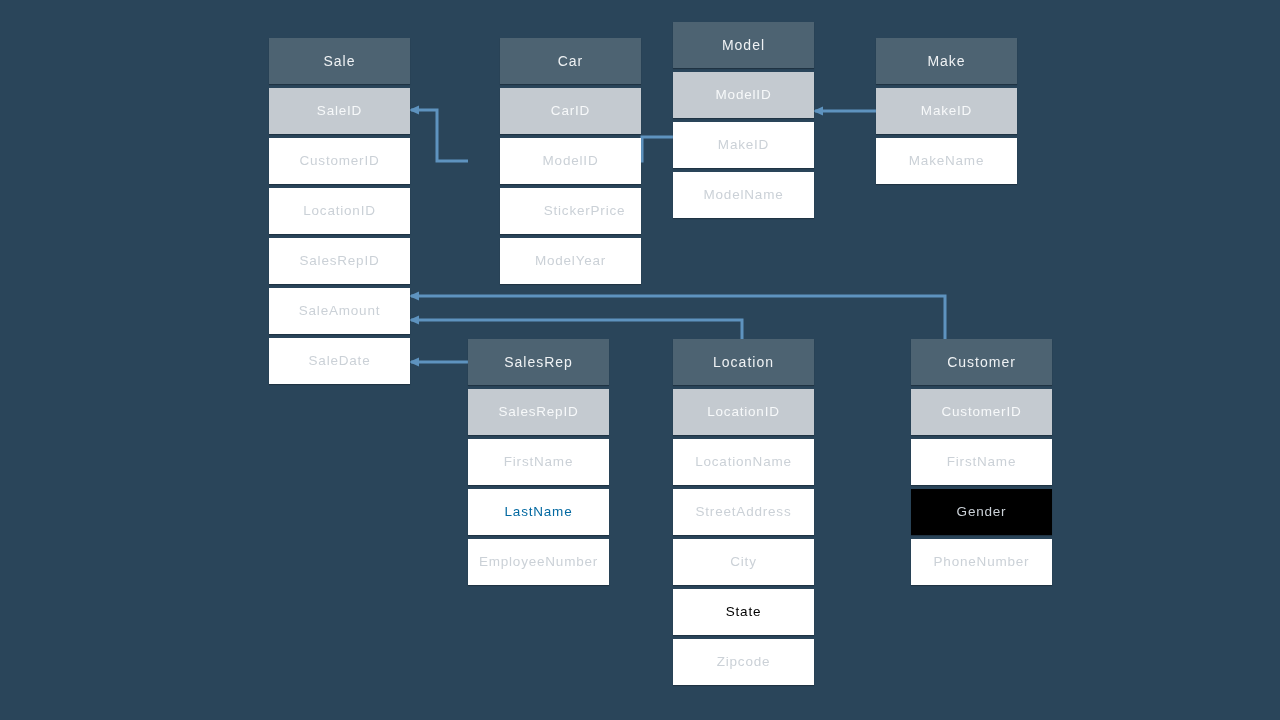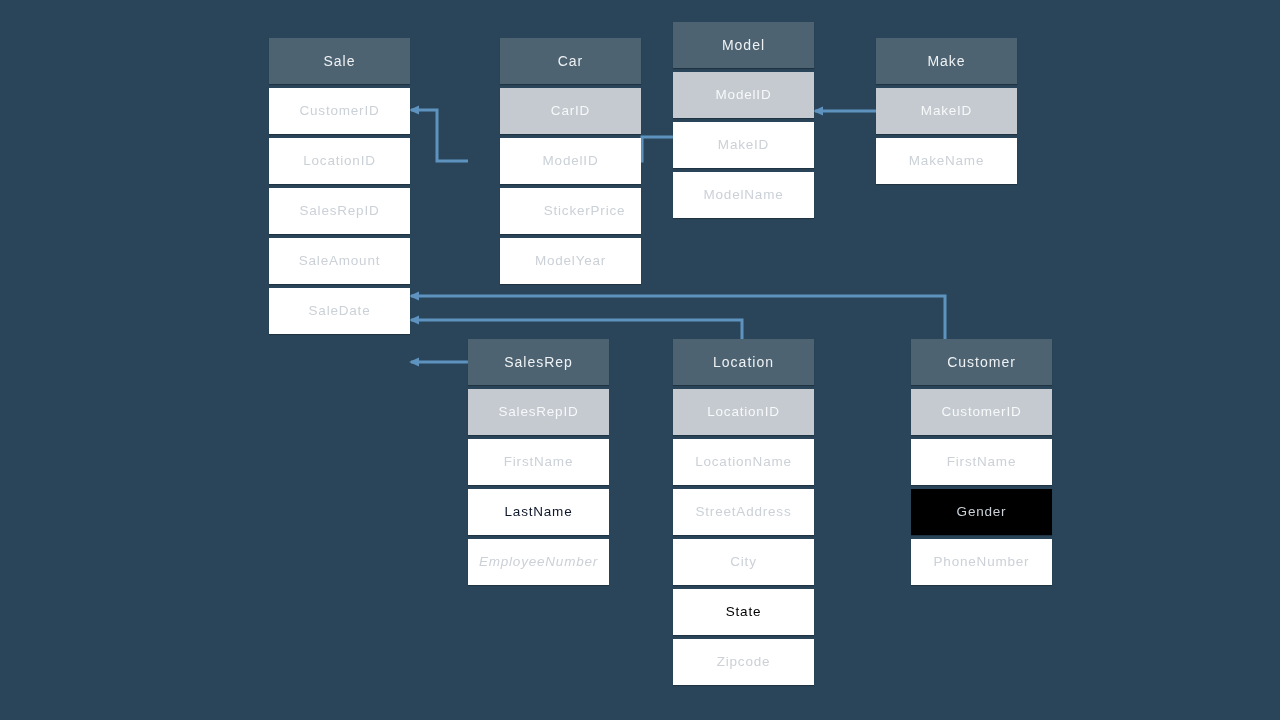--- a/index.html
+++ b/index.html
@@ -59,20 +59,21 @@
       <polygon points="813,111 823,106.5 823,115.5" fill="#5E93BF"></polygon>
       <path d="M411 296 H945 V339" fill="none" stroke="#5E93BF" stroke-width="3"></path>
       <polygon points="409,296 419,291.5 419,300.5" fill="#5E93BF"></polygon>
       <path d="M411 320 H742 V339" fill="none" stroke="#5E93BF" stroke-width="3"></path>
       <polygon points="409,320 419,315.5 419,324.5" fill="#5E93BF"></polygon>
       <path d="M411 362 H468" fill="none" stroke="#5E93BF" stroke-width="3"></path>
       <polygon points="409,362 419,357.5 419,366.5" fill="#5E93BF"></polygon>
     </svg>
     <div class="db-table" style="left: 269px; top: 38px; width: 141px;">
       <div class="t-header" style="background: rgb(77, 99, 114); color: rgb(239, 242, 244);">Sale</div>
+      <div class="t-row pk" style="background: rgb(196, 202, 208); color: rgb(247, 249, 250);">SaleID</div>
       <div class="t-row" style="background: rgb(255, 255, 255); color: rgb(203, 209, 215);">CustomerID</div>
       <div class="t-row" style="background: rgb(255, 255, 255); color: rgb(203, 209, 215);">LocationID</div>
       <div class="t-row" style="background: rgb(255, 255, 255); color: rgb(203, 209, 215);">SalesRepID</div>
       <div class="t-row" style="background: rgb(255, 255, 255); color: rgb(203, 209, 215);">SaleAmount</div>
       <div class="t-row" style="background: rgb(255, 255, 255); color: rgb(203, 209, 215);">SaleDate</div>
     </div>
     <div class="db-table" style="left: 468px; top: 38px; width: 141px; margin-left: 32px;">
       <div class="t-header" style="background: rgb(77, 99, 114); color: rgb(239, 242, 244);">Car</div>
       <div class="t-row pk" style="background: rgb(196, 202, 208); color: rgb(247, 249, 250);">CarID</div>
       <div class="t-row" style="background: rgb(255, 255, 255); color: rgb(203, 209, 215);">ModelID</div>
@@ -87,22 +88,22 @@
     </div>
     <div class="db-table" style="left: 876px; top: 38px; width: 141px;">
       <div class="t-header" style="background: rgb(77, 99, 114); color: rgb(239, 242, 244);">Make</div>
       <div class="t-row pk" style="background: rgb(196, 202, 208); color: rgb(247, 249, 250);">MakeID</div>
       <div class="t-row" style="background: rgb(255, 255, 255); color: rgb(203, 209, 215);">MakeName</div>
     </div>
     <div class="db-table" style="left: 468px; top: 339px; width: 141px;">
       <div class="t-header" style="background: rgb(77, 99, 114); color: rgb(239, 242, 244);">SalesRep</div>
       <div class="t-row pk" style="background: rgb(196, 202, 208); color: rgb(247, 249, 250);">SalesRepID</div>
       <div class="t-row" style="background: rgb(255, 255, 255); color: rgb(203, 209, 215);">FirstName</div>
-      <div class="t-row" style="background: rgb(255, 255, 255); color: #0f172a;">LastName</div>
-      <div class="t-row" style="background: rgb(255, 255, 255); color: rgb(203, 209, 215); font-style: italic;">EmployeeNumber</div>
+      <div class="t-row" style="background: rgb(255, 255, 255); color: #0369a1;">LastName</div>
+      <div class="t-row" style="background: rgb(255, 255, 255); color: rgb(203, 209, 215);">EmployeeNumber</div>
     </div>
     <div class="db-table" style="left: 673px; top: 339px; width: 141px;">
       <div class="t-header" style="background: rgb(77, 99, 114); color: rgb(239, 242, 244);">Location</div>
       <div class="t-row pk" style="background: rgb(196, 202, 208); color: rgb(247, 249, 250);">LocationID</div>
       <div class="t-row" style="background: rgb(255, 255, 255); color: rgb(203, 209, 215);">LocationName</div>
       <div class="t-row" style="background: rgb(255, 255, 255); color: rgb(203, 209, 215);">StreetAddress</div>
       <div class="t-row" style="background: rgb(255, 255, 255); color: rgb(203, 209, 215);">City</div>
       <div class="t-row" style="background: rgb(255, 255, 255); color: #000000;">State</div>
       <div class="t-row" style="background: rgb(255, 255, 255); color: rgb(203, 209, 215);">Zipcode</div>
     </div>

